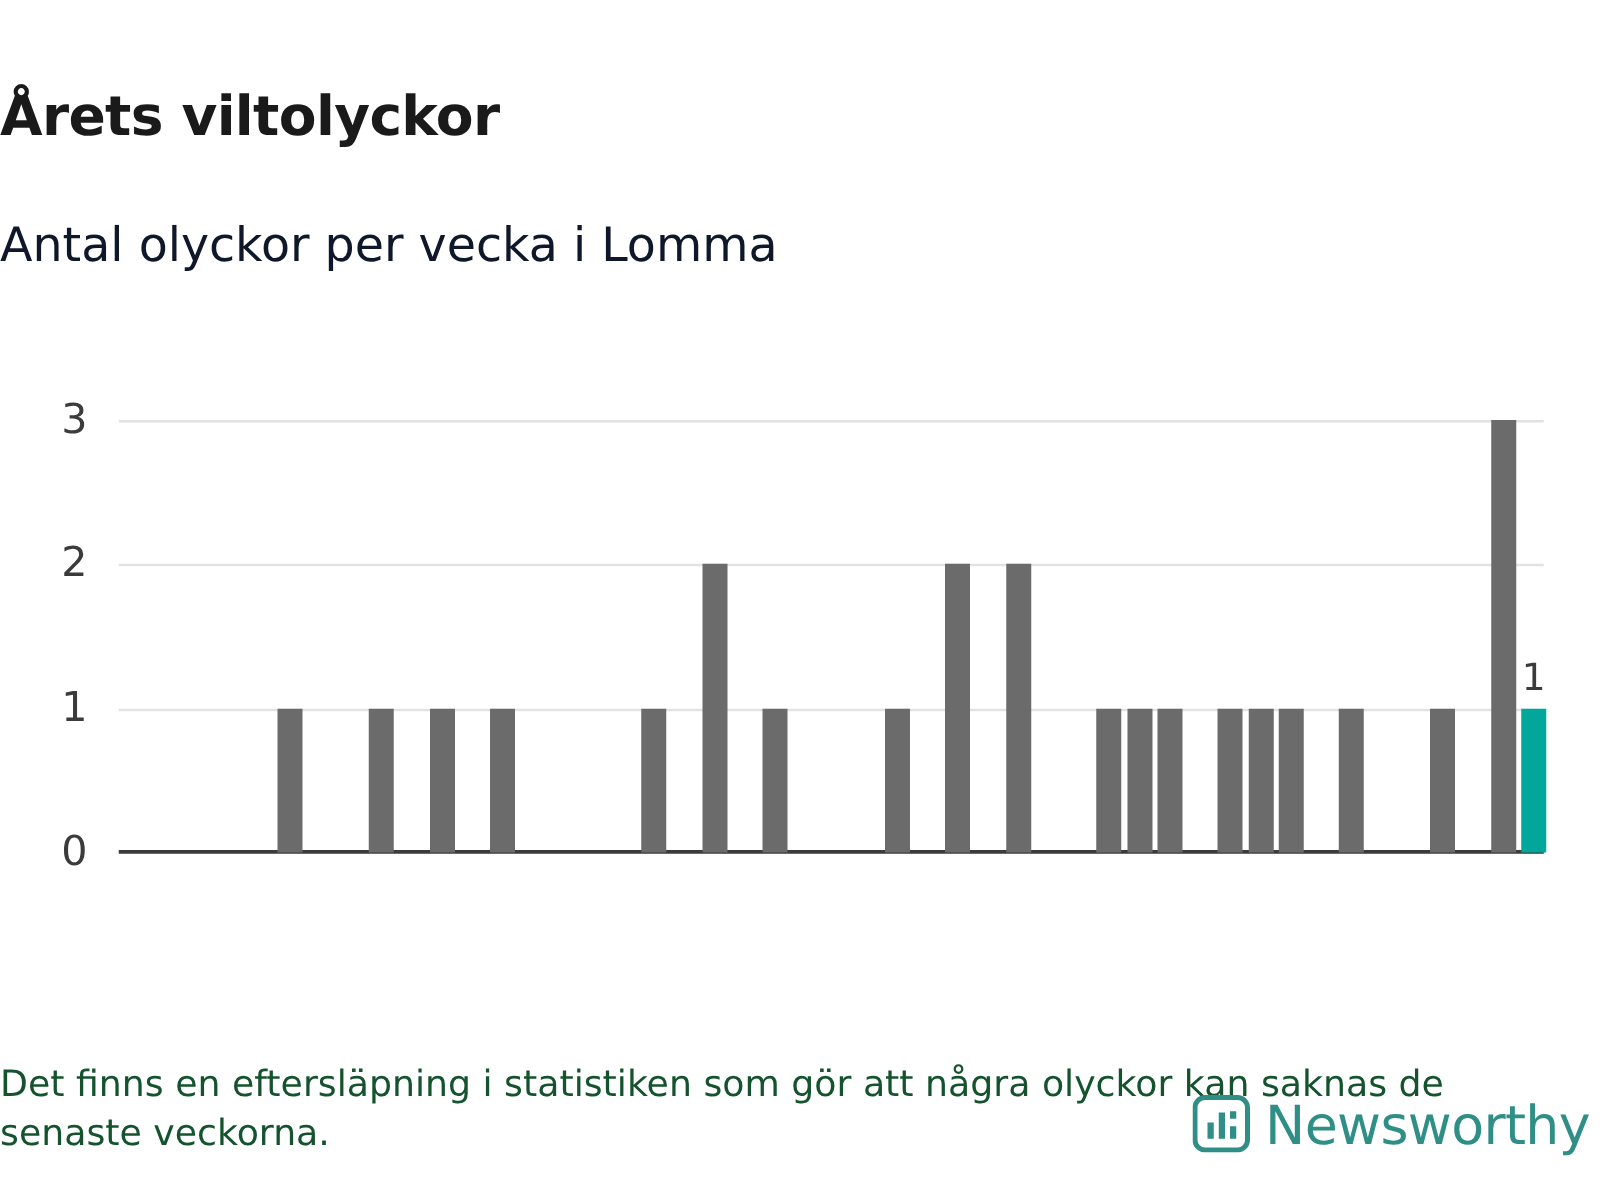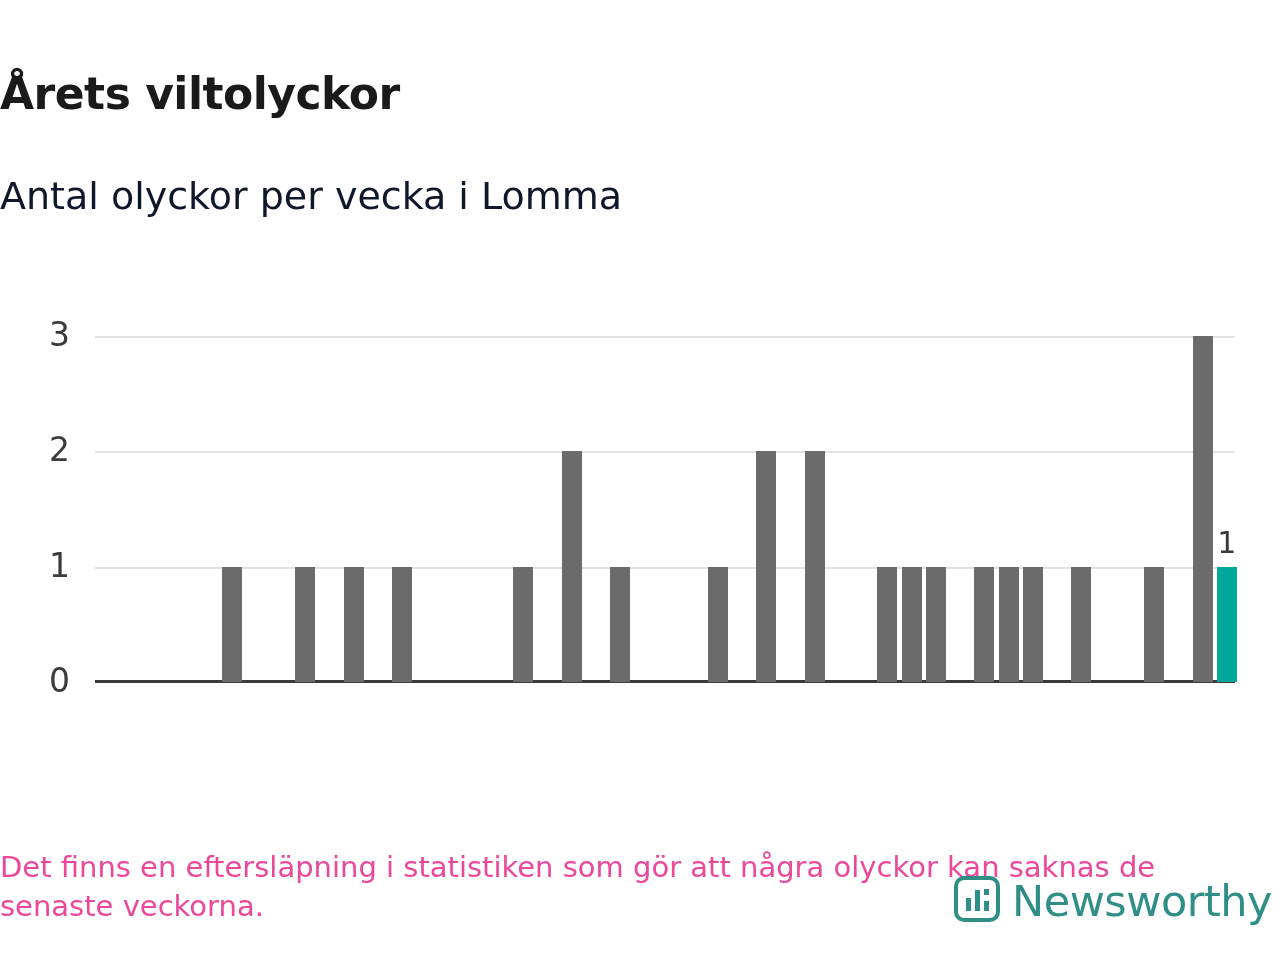--- a/index.html
+++ b/index.html
@@ -97,21 +97,21 @@
     color: #3b3b3b;
     text-align: center;
     width: 60px;
   }
   .footnote {
     position: absolute;
     left: 0px;
     top: 848px;
     width: 1260px;
     font-size: 29px;
-    color: #ec4899;
+    color: #14532d;
     line-height: 1.35;
   }
   .logo {
     position: absolute;
     right: 8px;
     bottom: 34px;
     display: flex;
     align-items: flex-end;
     gap: 12px;
   }

